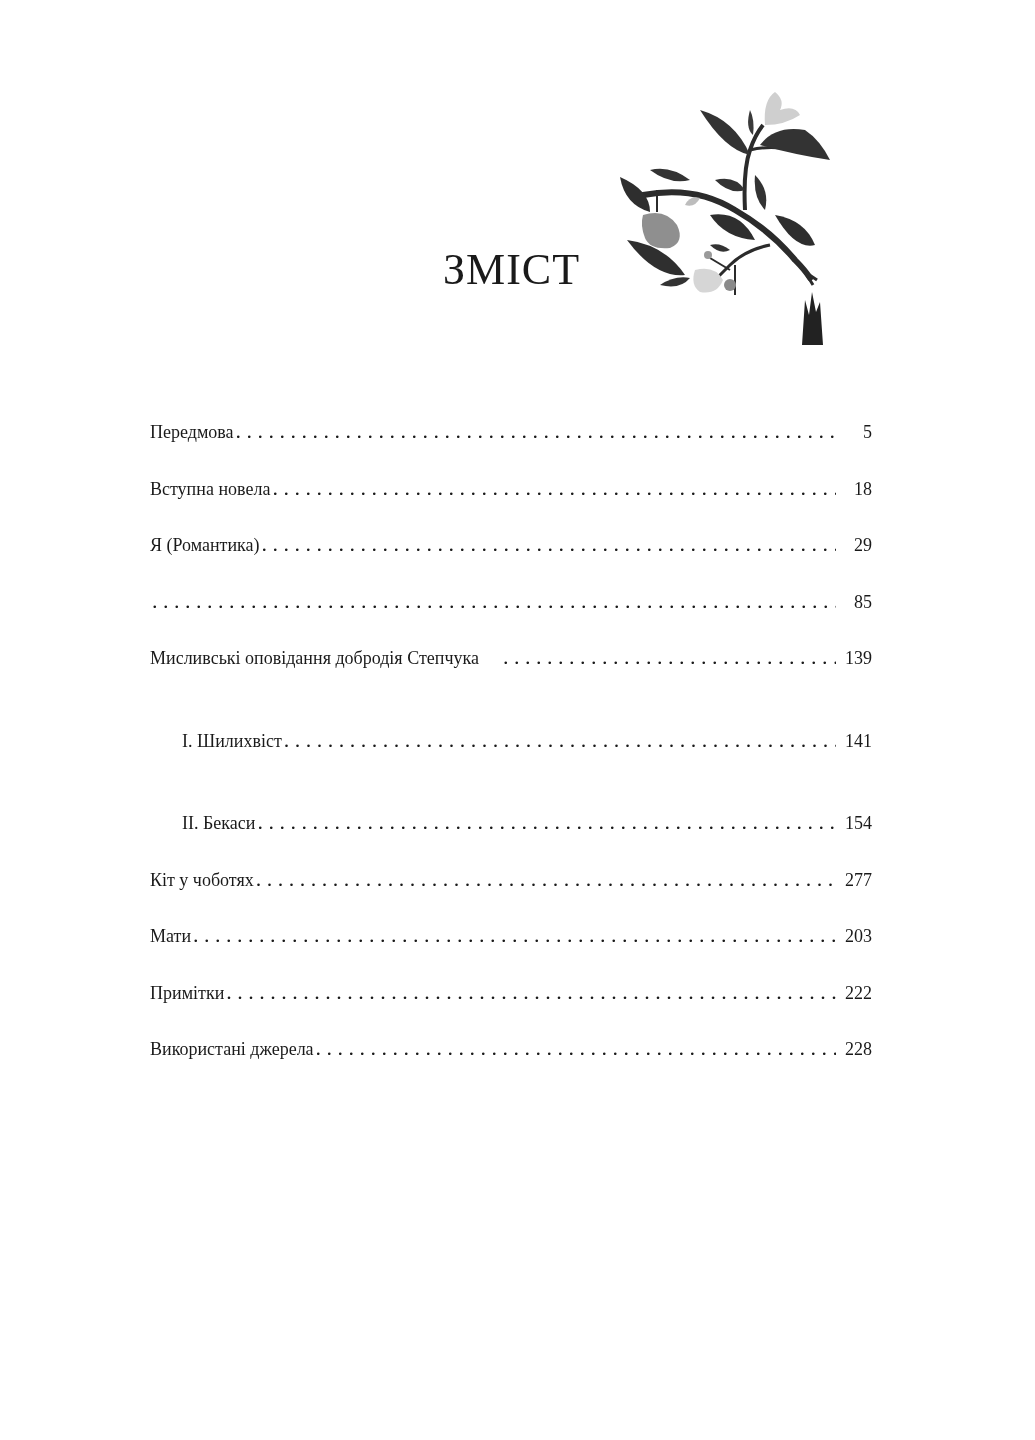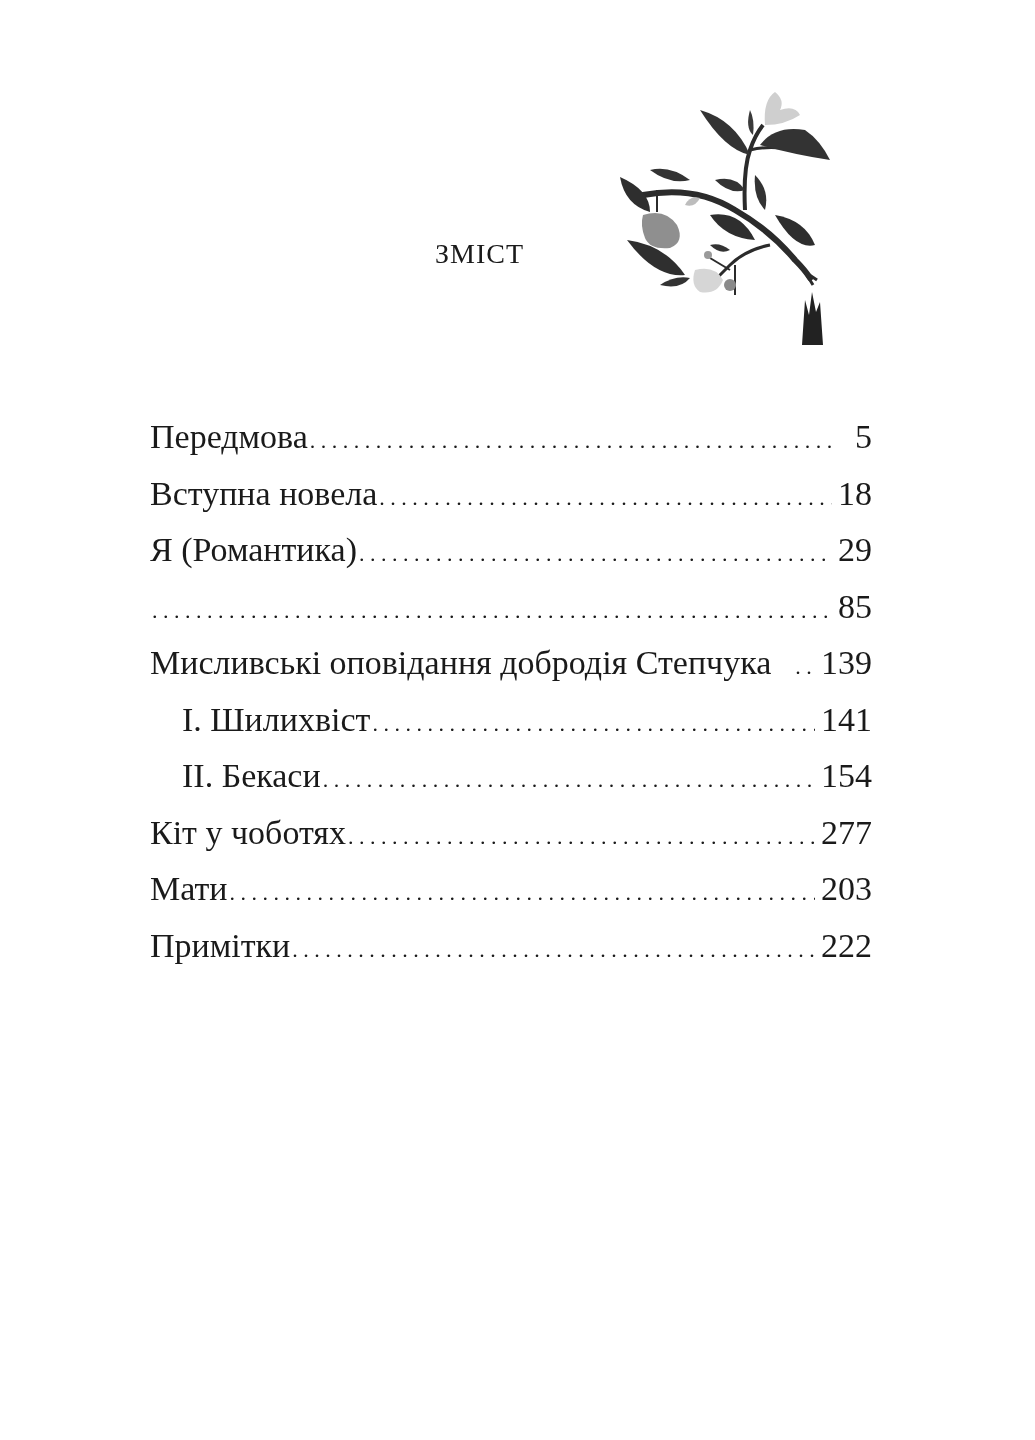--- a/index.html
+++ b/index.html
@@ -1,23 +1,23 @@
 <!DOCTYPE html>
 <html><head>
 <meta charset="utf-8">
 <style>
   html, body { margin: 0; padding: 0; background: #ffffff; }
   body { width: 1035px; height: 1440px; position: relative; overflow: hidden;
          font-family: "Liberation Serif", "DejaVu Serif", serif; color: #1a1a1a; }
-  .title { position: absolute; left: 435px; top: 240px; font-size: 28px; letter-spacing: 1px;
-           font-weight: normal; margin: 0; line-height: 1; }
+  .title { position: absolute; left: 435px; top: 240px; font-size: 44px; letter-spacing: 1px;
+           font-weight: normal; margin: 8px; line-height: 1; }
   .illustration { position: absolute; left: 605px; top: 80px; width: 230px; height: 265px; }
   .toc { position: absolute; left: 150px; top: 418px; width: 722px; }
-  .toc-row { display: flex; align-items: baseline; height: 56.5px; font-size: 34px; justify-content: flex-end; }
-  .toc-row.sub { padding-left: 32px; }
+  .toc-row { display: flex; align-items: baseline; height: 56.5px; font-size: 18px; justify-content: flex-end; }
+  .toc-row.sub { padding-left: 32px; margin-top: 26px; }
   .toc-label { white-space: nowrap; }
   .toc-dots { flex: 1; overflow: hidden; white-space: nowrap; margin: 0 6px 0 2px;
               letter-spacing: 5.2px; font-size: 22px; }
   .toc-dots::before { content: ". . . . . . . . . . . . . . . . . . . . . . . . . . . . . . . . . . . . . . . . . . . . . . . . . . . . . . . . . . . . . . . . . . . . . . . . . . . . . . . . . . . . . . . . . . . . . . . . . . . . . . . . . . . . . . . . . . . . . . . . ."; letter-spacing: 0; }
   .toc-page { white-space: nowrap; text-align: right; min-width: 30px; }
 </style>
 </head>
 <body>
 
 <h1 class="title">ЗМІСТ</h1>
@@ -102,13 +102,18 @@
   <div class="toc-row">
     <span class="toc-label">Мати</span>
     <span class="toc-dots"></span>
     <span class="toc-page">203</span>
   </div>
   <div class="toc-row">
     <span class="toc-label">Примітки</span>
     <span class="toc-dots"></span>
     <span class="toc-page">222</span>
   </div>
+  <div class="toc-row">
+    <span class="toc-label">Використані джерела</span>
+    <span class="toc-dots"></span>
+    <span class="toc-page">228</span>
+  </div>
 </div>
 
 </body></html>

